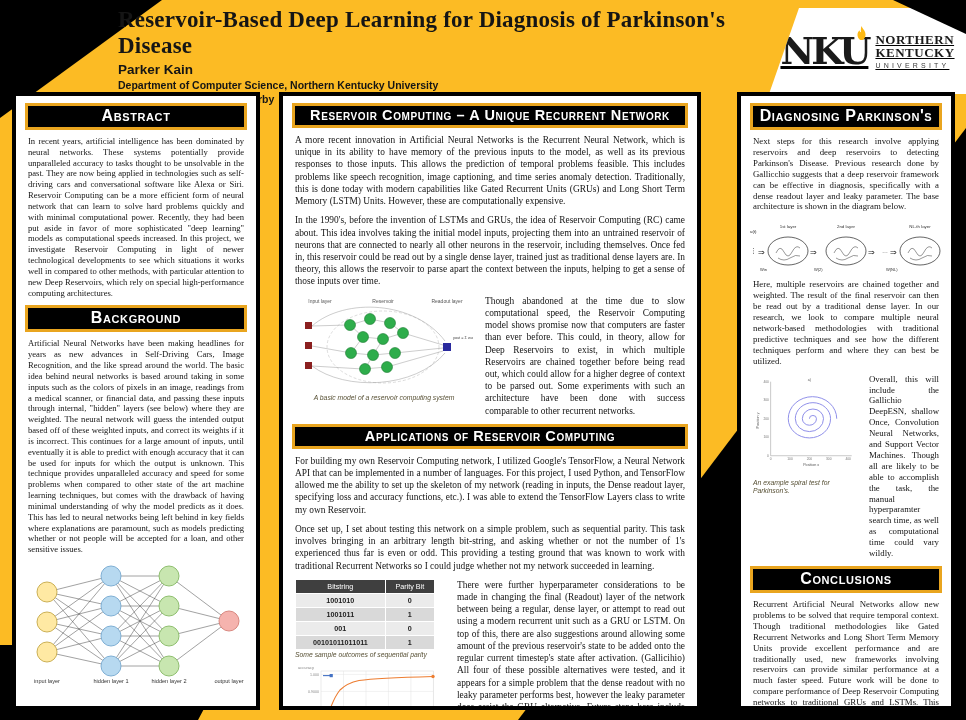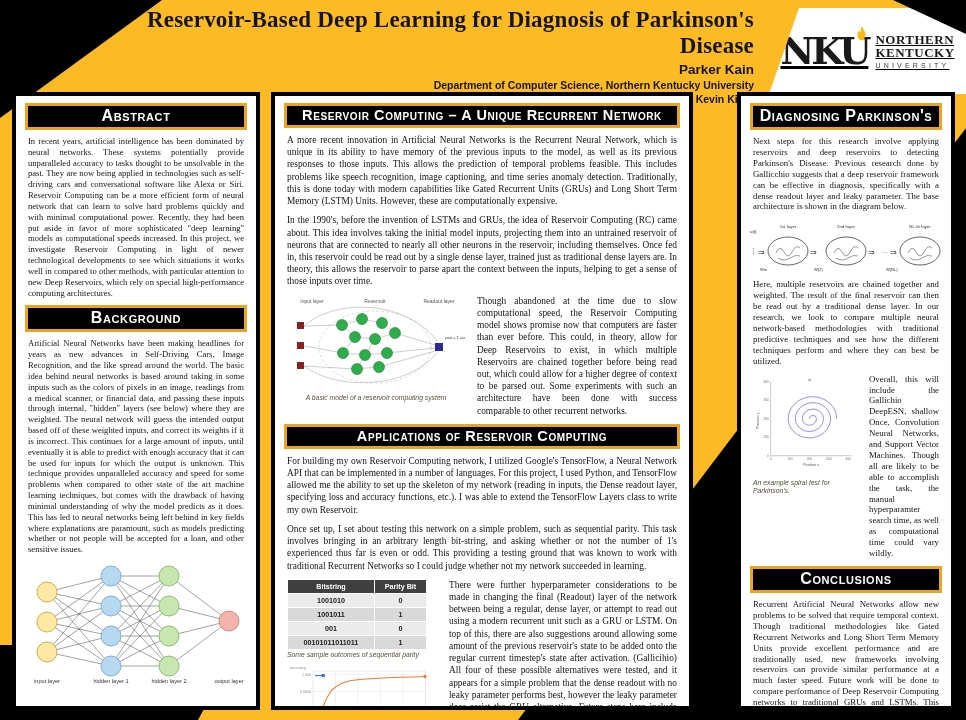--- a/index.html
+++ b/index.html
@@ -7,51 +7,51 @@
           font-family:"Liberation Sans",sans-serif;}
   
   .bg{position:absolute;inset:0;}
   .bg-gold{background:#FCBB24;}
   .corner{position:absolute;inset:0;background:#000;}
   .c-tl{clip-path:polygon(0 0,162px 0,0 118px);}
   .c-bl{clip-path:polygon(0 645px,238px 645px,198px 720px,0 720px);}
   .c-br{clip-path:polygon(966px 128px,966px 720px,518px 720px);}
   .c-tr{clip-path:polygon(893px 0,966px 0,966px 34px);}
   
-  .hdr{position:absolute;left:118px;right:212px;top:7px;text-align:right;color:#151515;}
+  .hdr{position:absolute;left:118px;right:212px;top:7px;text-align:left;color:#151515;}
   .hdr .title{font-family:"Liberation Serif",serif;font-size:23px;font-weight:600;letter-spacing:.2px;}
   .hdr .author{font-size:13.5px;font-weight:bold;margin-top:3px;}
   .hdr .dept,.hdr .mentor{font-size:10.5px;font-weight:bold;margin-top:2px;}
   .logo-box{position:absolute;right:0;top:8px;width:197px;height:86px;background:#fff;
             clip-path:polygon(30px 0,100% 0,100% 100%,0 100%);display:flex;align-items:center;
             justify-content:center;gap:7px;text-decoration:underline;}
   .nku{position:relative;font-family:"DejaVu Serif",serif;font-weight:bold;font-size:37px;
        letter-spacing:-3px;color:#1a1a1a;line-height:1;}
   .flame{position:absolute;top:-7px;right:1px;}
   .logo-lines{color:#1a1a1a;line-height:1.05;text-align:left;}
   .logo-lines .l1,.logo-lines .l2{font-family:"Liberation Serif",serif;font-size:13px;font-weight:bold;letter-spacing:.5px;}
   .logo-lines .l3{font-size:7px;letter-spacing:3.2px;color:#3a3a3a;margin-top:2px;}
   
   .panel{position:absolute;top:92px;background:#fff;border:4px solid #000;box-sizing:border-box;overflow:hidden;}
   .p-left{left:12px;width:248px;height:618px;}
-  .p-mid{left:271px;width:422px;height:618px;}
+  .p-mid{left:279px;width:422px;height:618px;}
   .p-right{left:737px;width:218px;height:618px;}
   .sec{background:#000;border:3px solid #E9A51F;color:#fff;text-align:center;
        font-weight:bold;font-variant:small-caps;letter-spacing:.6px;margin:7px 9px 6px;padding:1px 0 2px;}
   .p-left .sec,.p-right .sec{font-size:16px;}
   .p-mid .sec{font-size:14.5px;}
   .p{text-align:justify;color:#141414;margin:0 12px 7px;}
   .p-left .p{font:8.6px/1.26 "Liberation Serif",serif;}
   .p-mid .p{font:9.4px/1.3 "Liberation Serif",serif;}
   .p-right .p{font:8.8px/1.24 "Liberation Serif",serif;}
   .row{display:flex;margin:0 12px 6px;gap:12px;}
   .cap{font:italic 6.8px/1.25 "Liberation Sans",sans-serif;color:#564f33;margin:1px 0 0 0;}
   
   table.parity{border-collapse:collapse;width:140px;margin:0;}
-  table.parity th{background:#3f3f3f;color:#fff;font-size:7.2px;font-weight:bold;padding:2px 1px;border:1px solid #fff;margin-left:16px;}
+  table.parity th{background:#3f3f3f;color:#fff;font-size:7.2px;font-weight:normal;padding:2px 1px;border:1px solid #fff;margin-left:16px;}
   table.parity td{font-size:7.2px;font-weight:bold;color:#222;text-align:center;padding:2px 1px;border:1px solid #fff;}
   table.parity tr:nth-child(odd) td{background:#d9d9d9;}
   table.parity tr:nth-child(even) td{background:#ebebeb;}
   .figcenter{text-align:center;}
   svg text{font-family:"Liberation Sans",sans-serif;}
 </style>
 </head>
 <body>
 
 <div class="poster">

